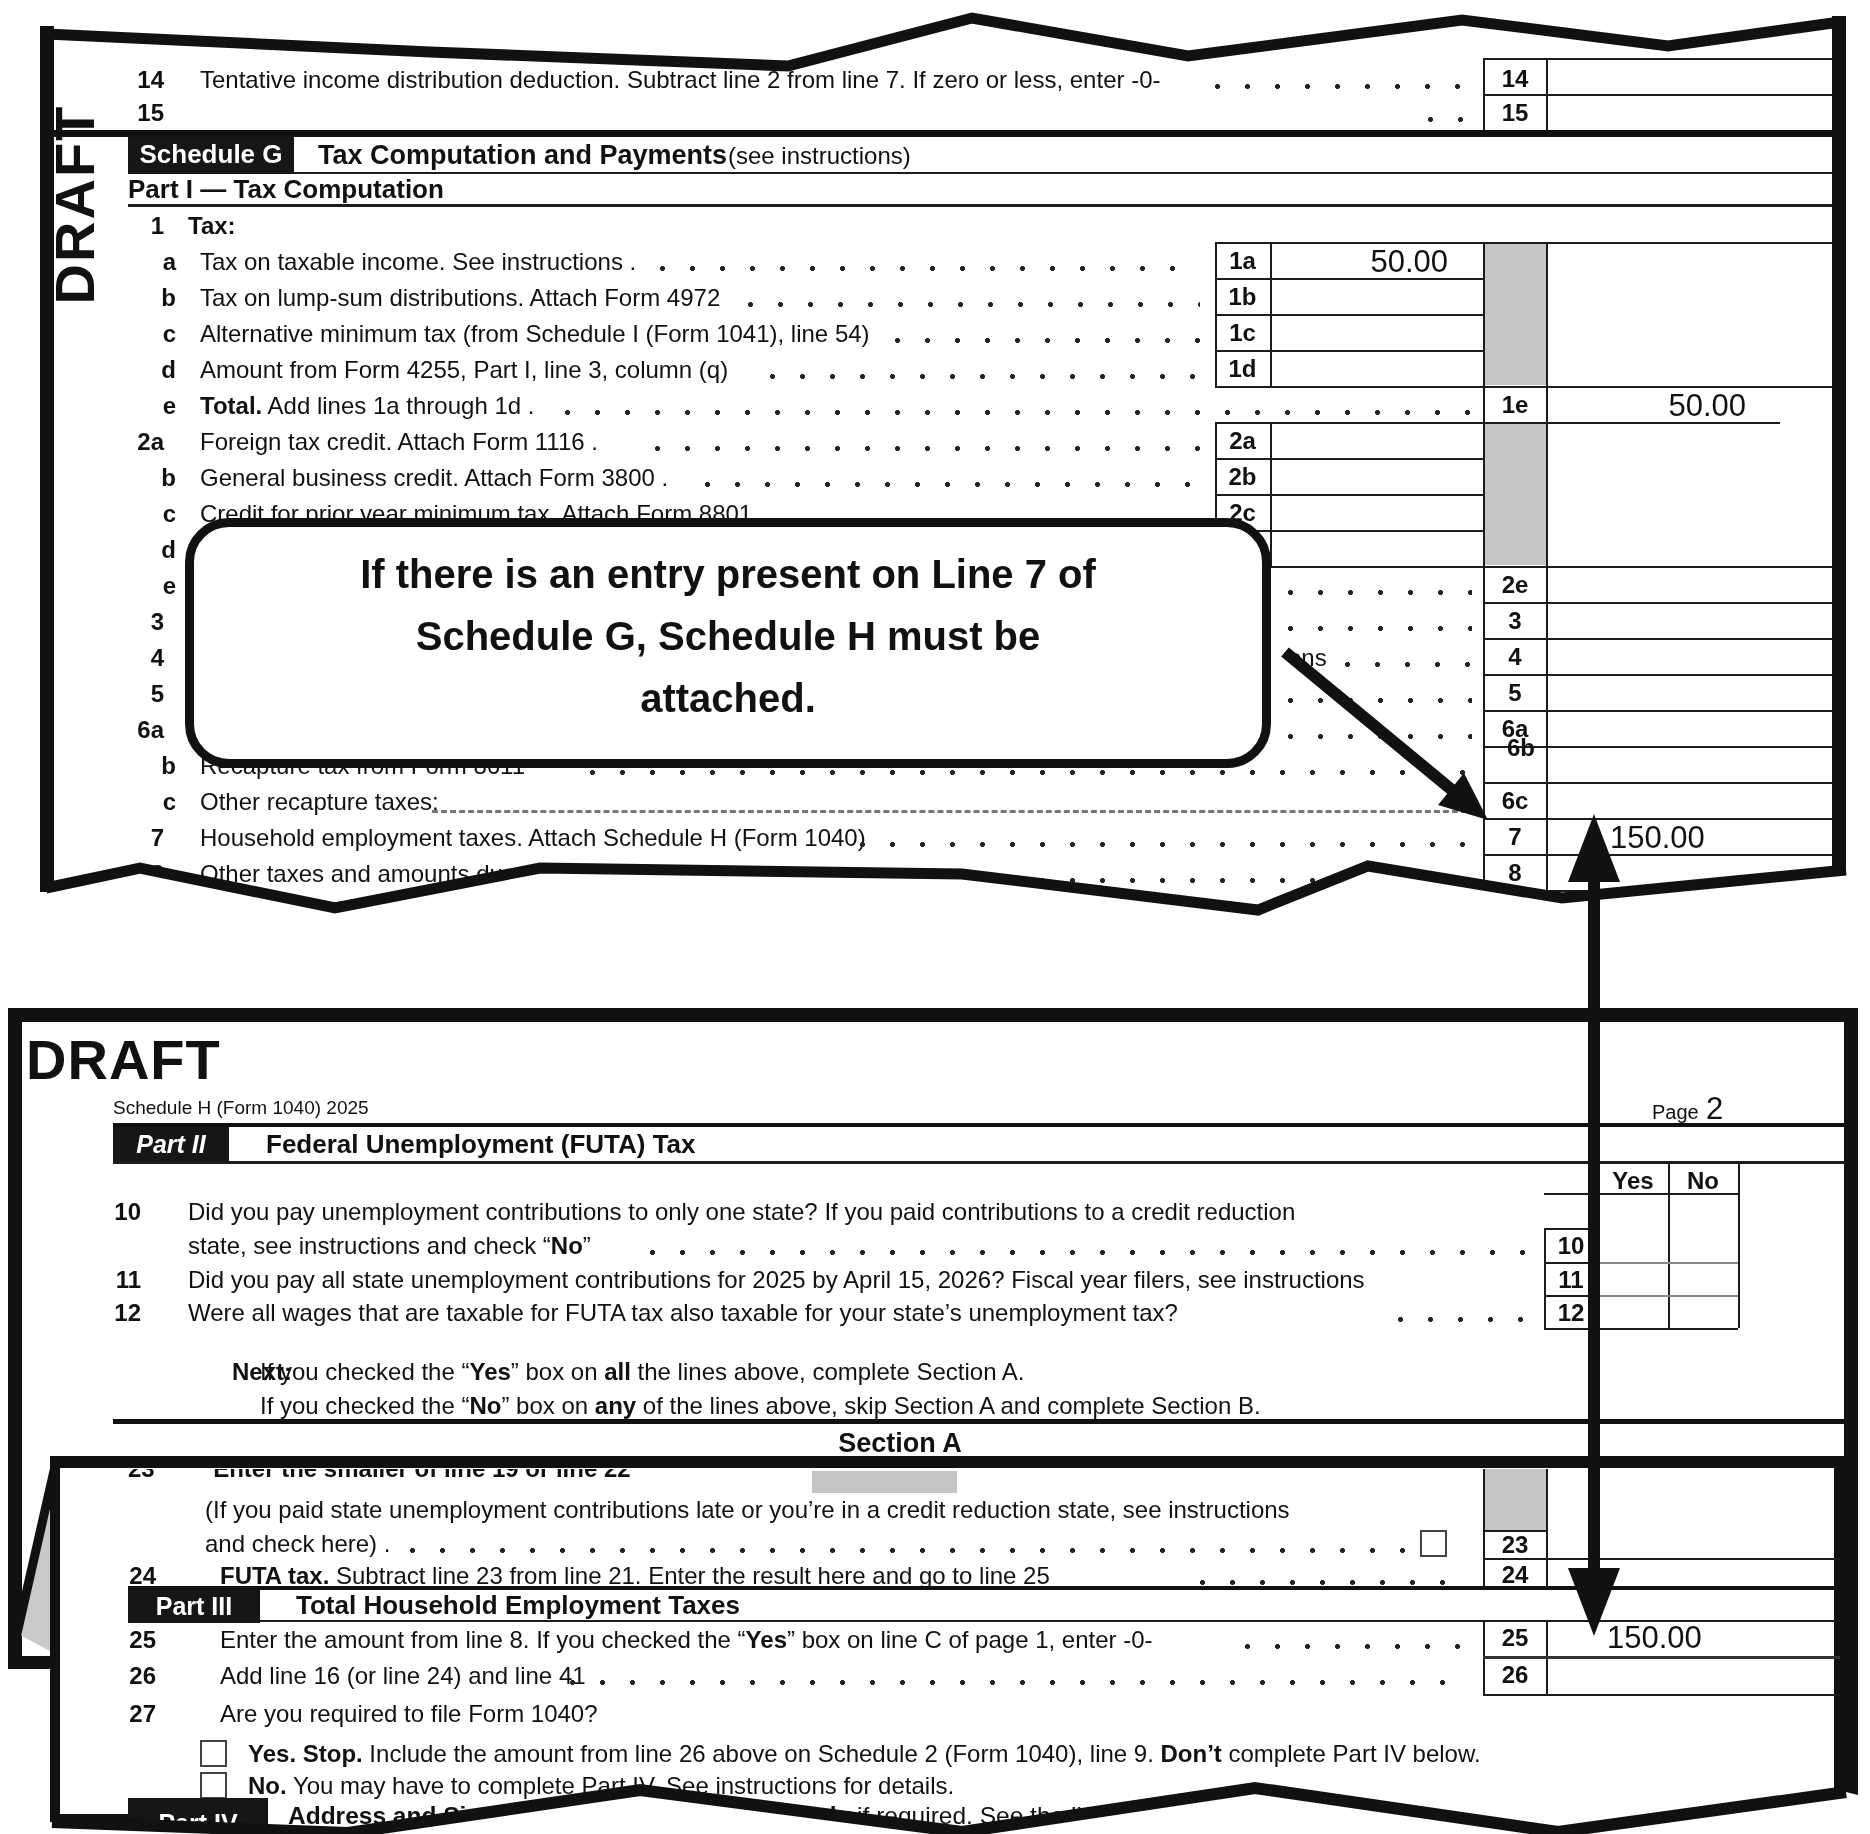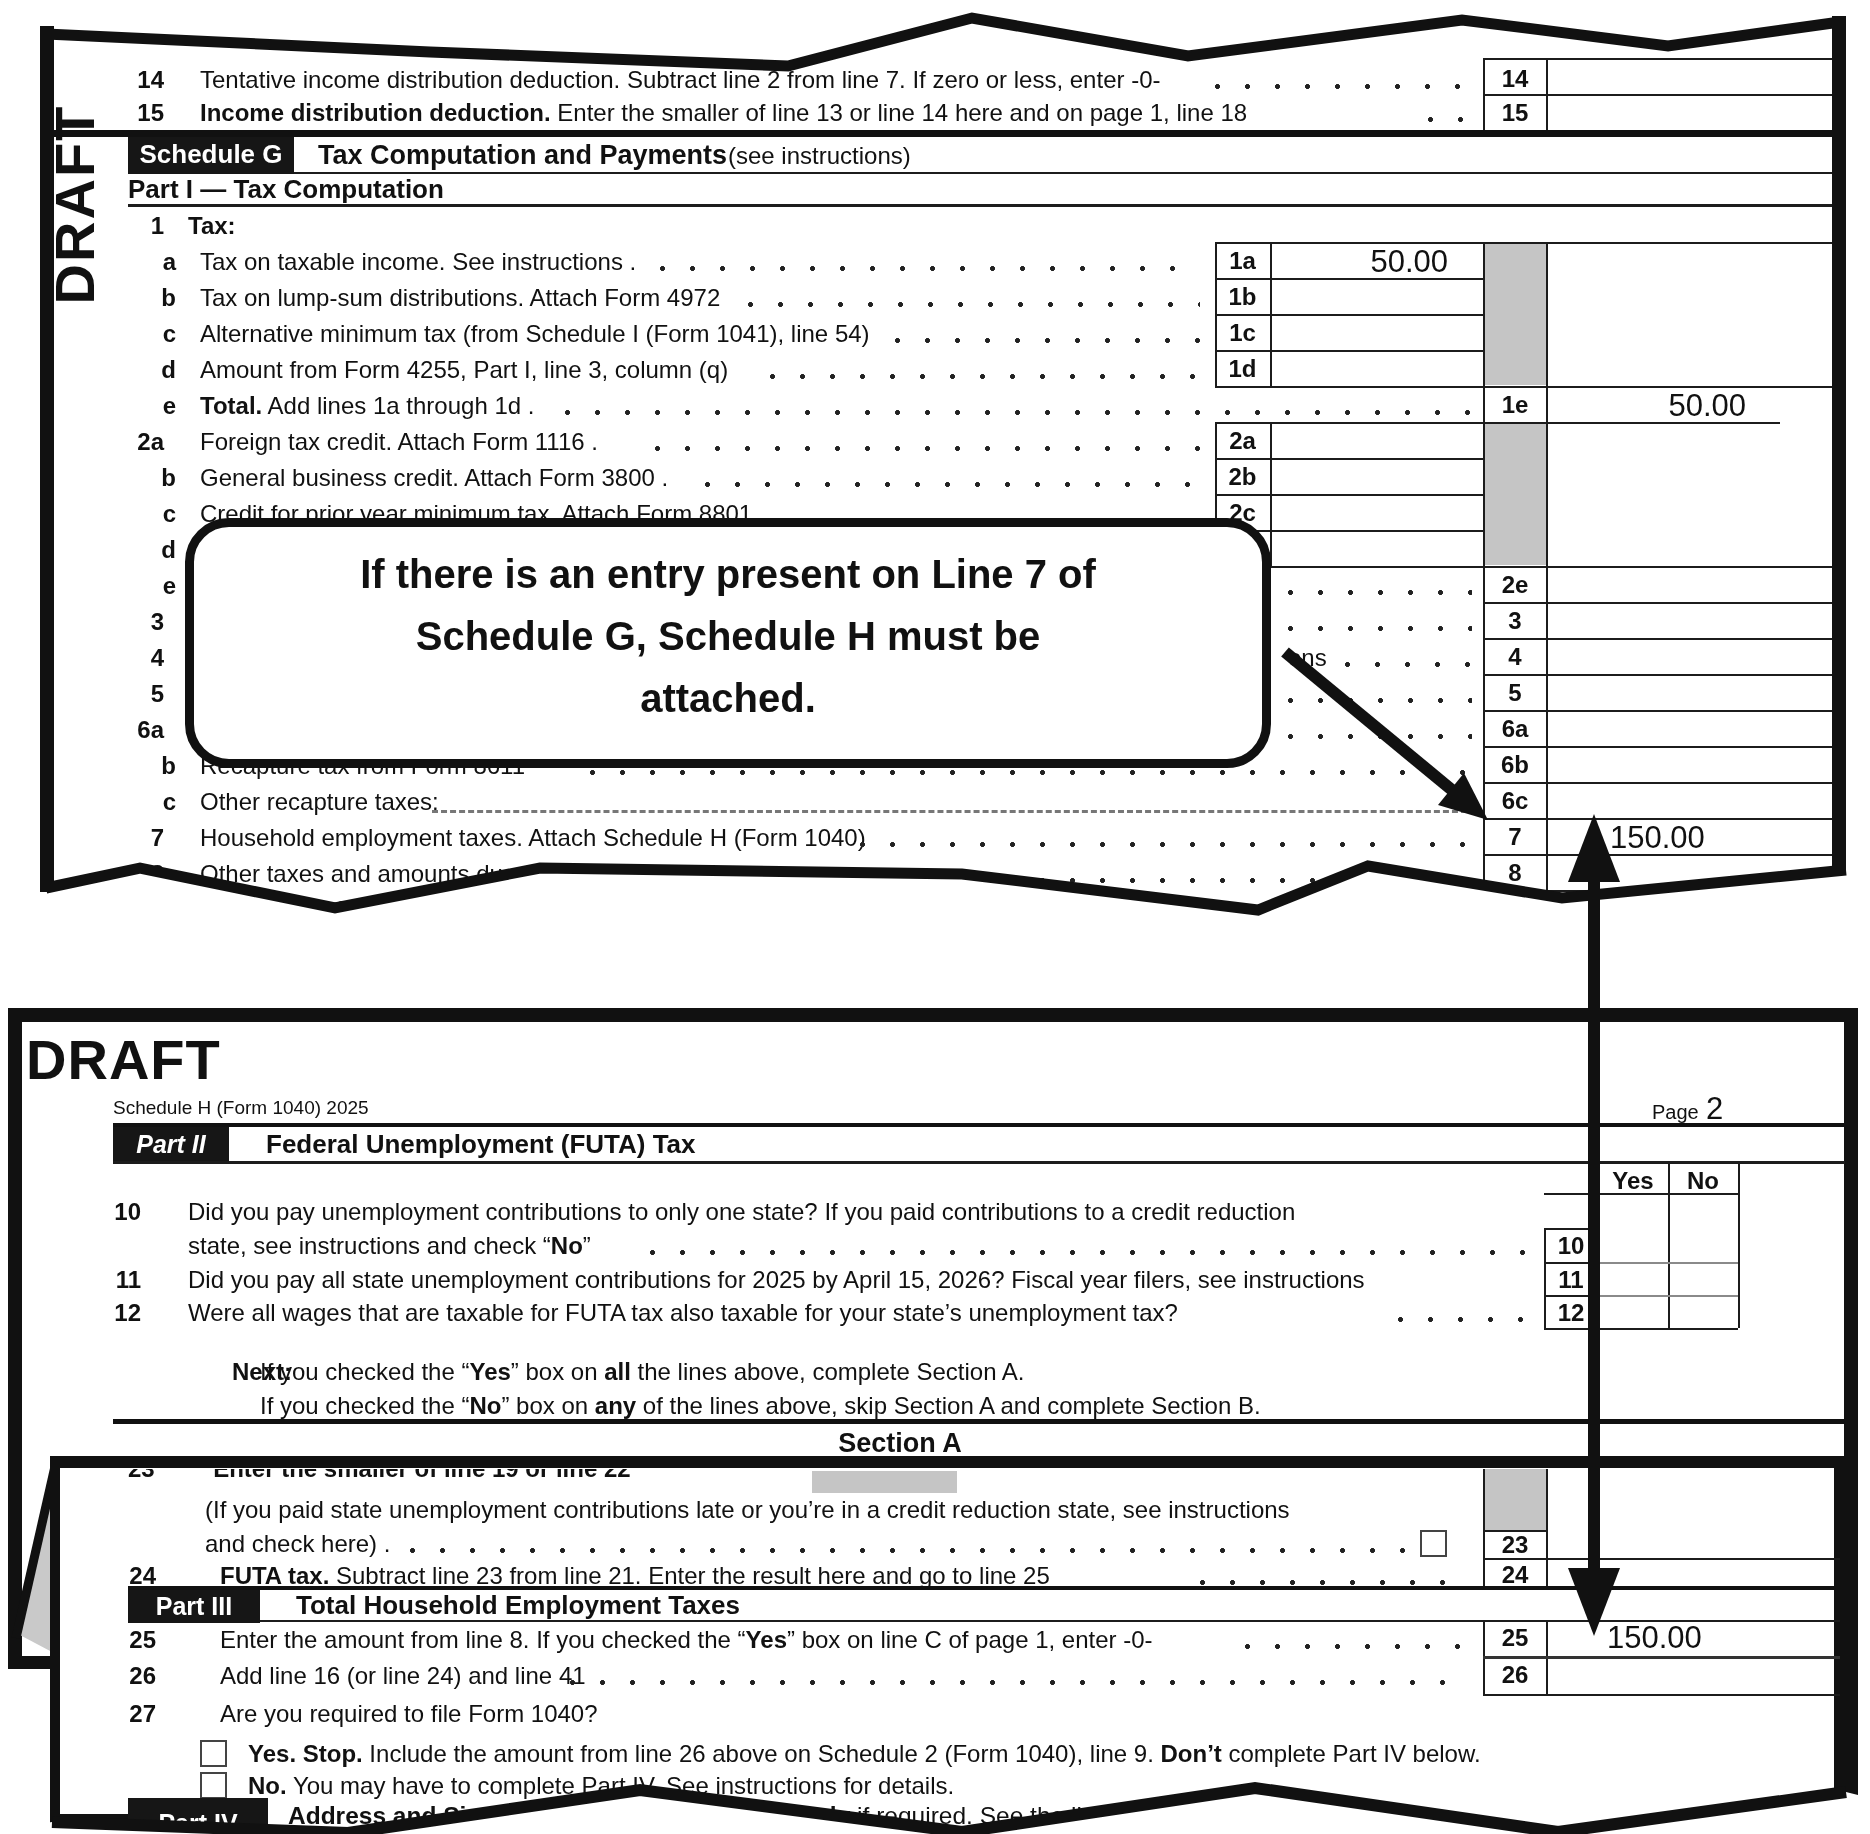--- a/index.html
+++ b/index.html
@@ -68,22 +68,20 @@
       <div class="hl" style="left:1483px;top:854px;width:349px;"></div>
       <div class="hl" style="left:1483px;top:890px;width:349px;"></div>
     </div>
 
     <div class="ltr" style="left:118px;top:66px;">14</div>
     <div class="t" style="left:200px;top:66px;"><span>Tentative income distribution deduction. Subtract line 2 from line 7. If zero or less, enter -0-</span></div>
     <div class="dots" style="left:1215px;top:84px;width:255px;"></div>
     <div class="boxlbl" style="top:65px;">14</div>
 
     <div class="ltr" style="left:118px;top:99px;">15</div>
-    <div class="t" style="left:200px;top:99px;">
-      <span class="b">Income distribution deduction.</span><span> Enter the smaller of line 13 or line 14 here and on page 1, line 18</span></div>
     <div class="dots" style="left:1428px;top:117px;width:42px;"></div>
     <div class="boxlbl" style="top:99px;">15</div>
 
     <div class="bandlbl" style="left:128px;top:137px;width:166px;height:35px;font-size:26px;padding-top:2px;">Schedule G</div>
     <div class="t b" style="left:318px;top:140px;font-size:27px;">Tax Computation and Payments</div>
     <div class="t" style="left:728px;top:142px;">(see instructions)</div>
 
     <div class="t b" style="left:128px;top:174px;font-size:26px;">Part I — Tax Computation</div>
 
     <div class="ltr" style="left:118px;top:212px;">1</div>
@@ -148,21 +146,21 @@
 
     <div class="boxlbl" style="top:571px;">2e</div>
     <div class="boxlbl" style="top:607px;">3</div>
     <div class="boxlbl" style="top:643px;">4</div>
     <div class="boxlbl" style="top:679px;">5</div>
     <div class="boxlbl" style="top:715px;">6a</div>
 
     <div class="ltr" style="left:130px;top:752px;">b</div>
     <div class="t" style="left:200px;top:752px;"><span>Recapture tax from Form 8611</span></div>
     <div class="dots" style="left:590px;top:770px;width:882px;"></div>
-    <div class="boxlbl" style="top:751px;">6b</div>
+    <div class="boxlbl" style="top:734px;margin-left:6px;">6b</div>
 
     <div class="ltr" style="left:130px;top:788px;">c</div>
     <div class="t" style="left:200px;top:788px;"><span>Other recapture taxes:</span></div>
     <div class="dashline" style="left:432px;top:810px;width:1044px;"></div>
     <div class="boxlbl" style="top:787px;">6c</div>
 
     <div class="ltr" style="left:118px;top:824px;">7</div>
     <div class="t" style="left:200px;top:824px;"><span>Household employment taxes. Attach Schedule H (Form 1040)</span></div>
     <div class="dots" style="left:860px;top:842px;width:612px;"></div>
     <div class="boxlbl" style="top:823px;">7</div>

